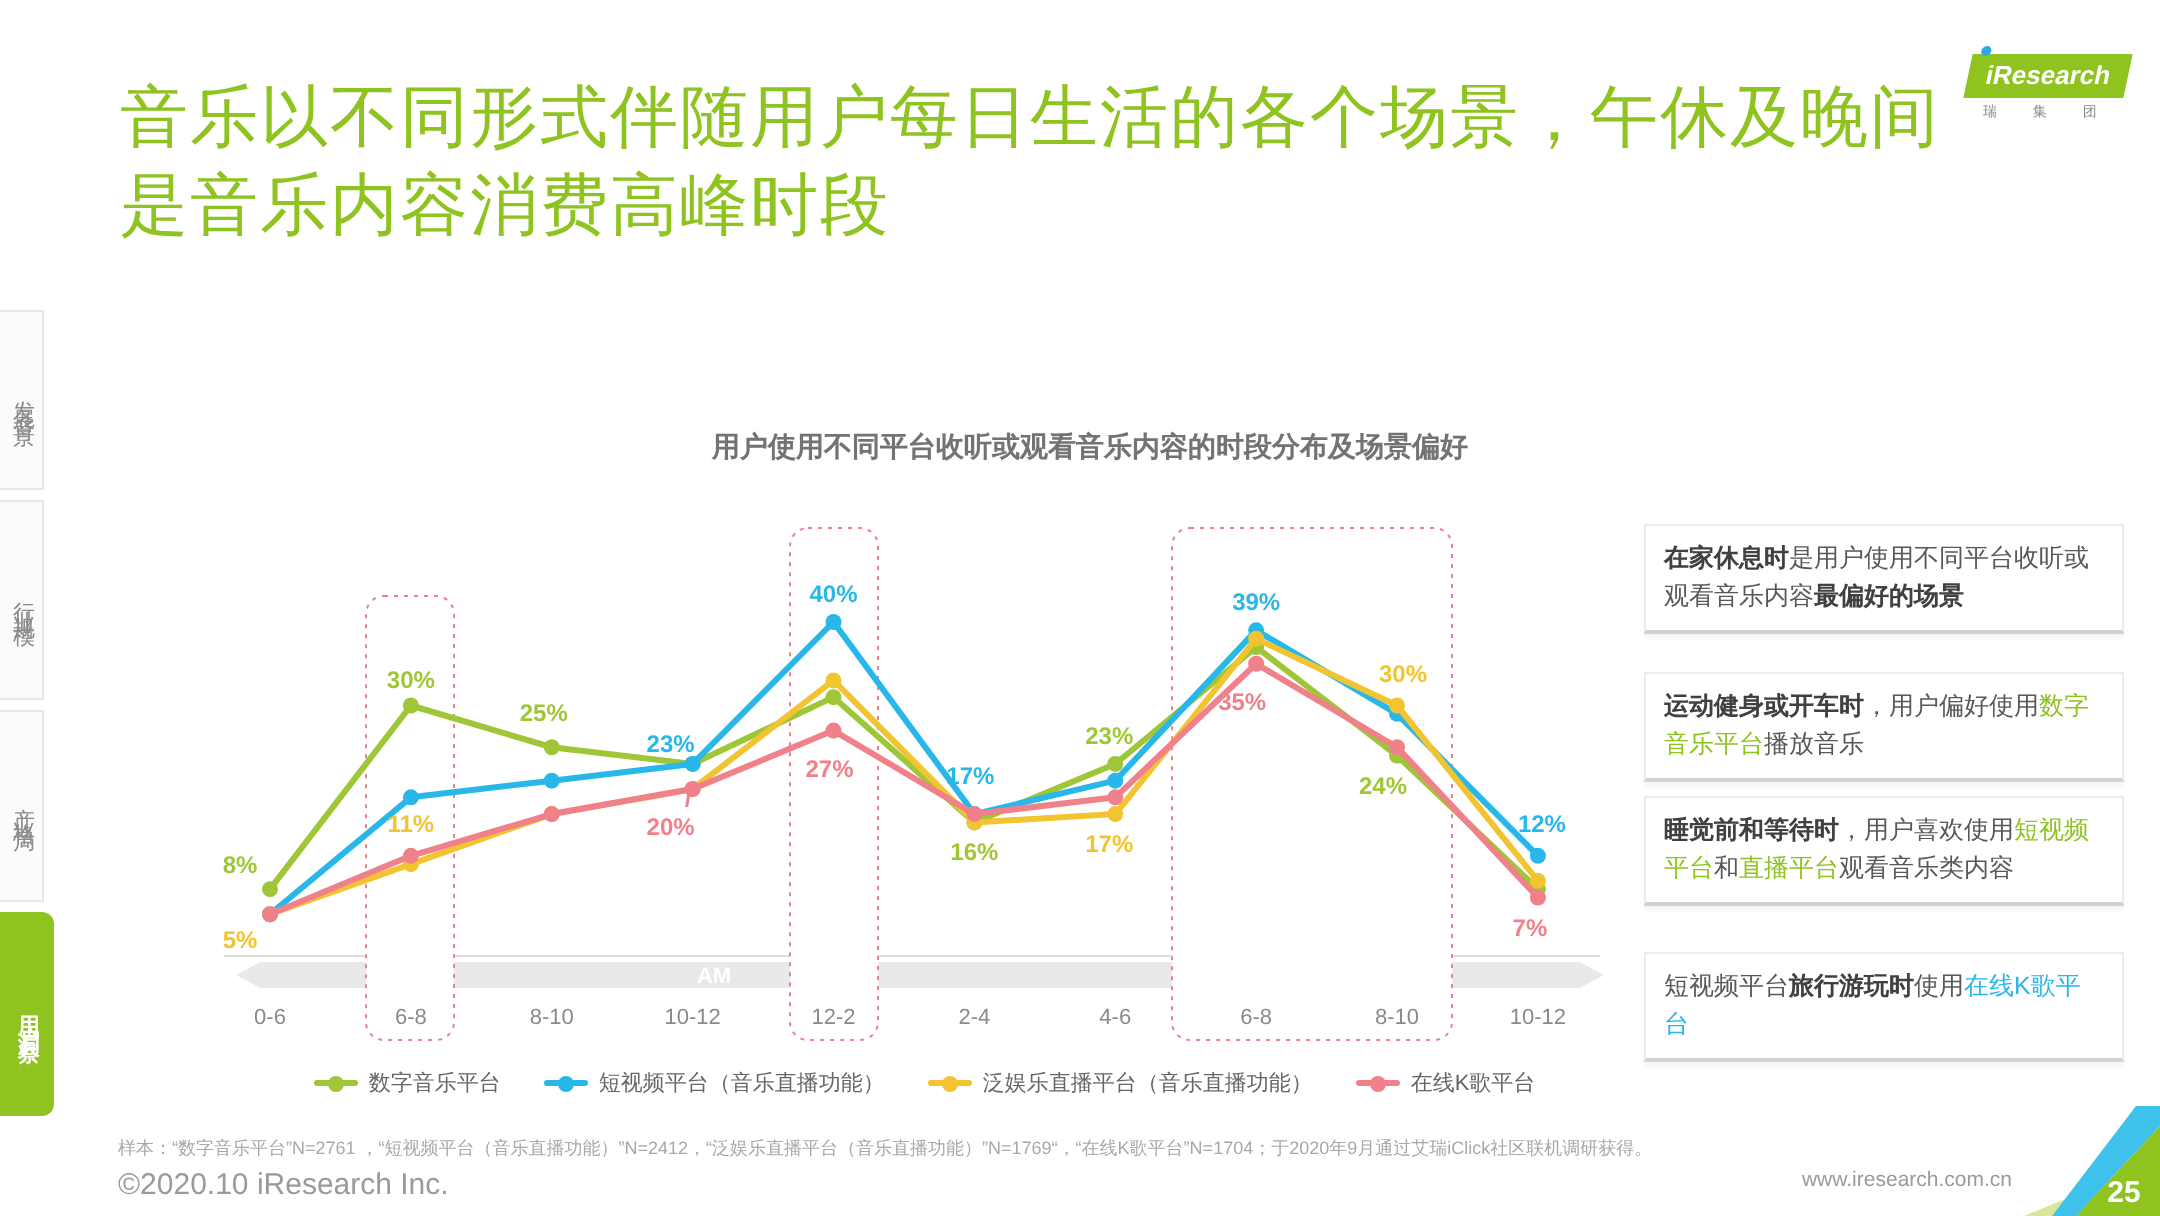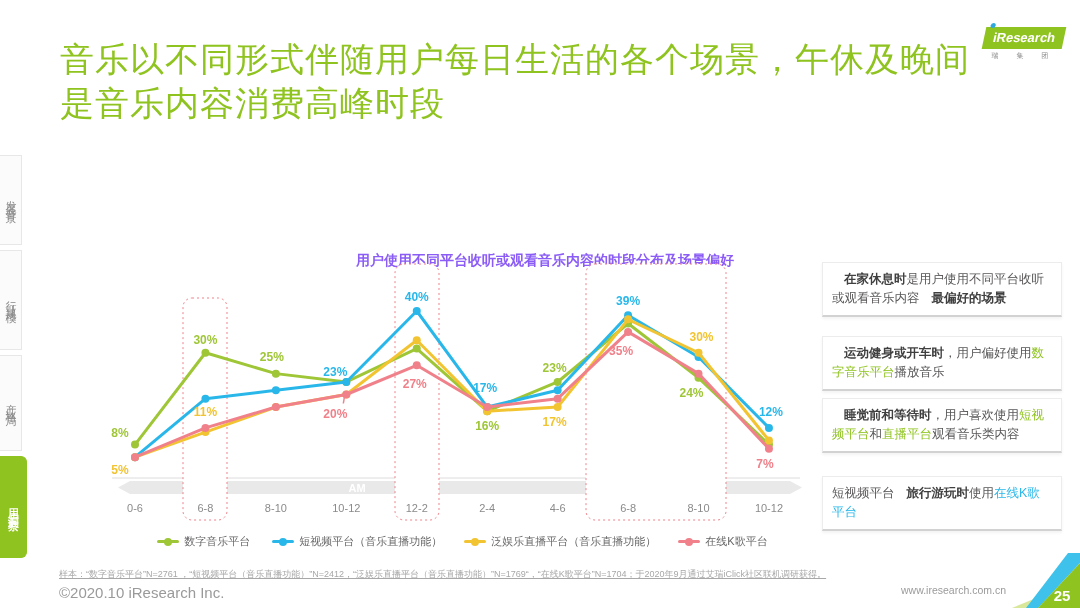--- a/index.html
+++ b/index.html
@@ -26,36 +26,36 @@
        font-weight:700;font-size:13px;padding:3px 9px 4px 9px;transform:skewX(-12deg);}
   .logo-banner .idot{position:absolute;left:4px;top:-4px;width:5px;height:5px;border-radius:50%;background:#2FA8DD;}
   .logo-sub{font-size:7px;color:#8a8a8a;letter-spacing:8px;margin-top:2px;white-space:nowrap;}
 
   
   .intro{position:absolute;left:60px;top:144px;width:762px;margin:0;
        font-size:12.5px;line-height:1.6;color:#595757;text-align:justify;}
 
   
   .chart-title{position:absolute;left:100px;top:215px;width:890px;text-align:center;
-       font-size:14px;font-weight:700;color:#8b5cf6;margin-top:37px;}
+       font-size:14px;font-weight:700;color:#737373;}
   .chart-wrap{position:absolute;left:100px;top:250px;width:710px;height:295px;}
   .chart-wrap svg{display:block;width:710px;height:295px;}
   #legend{position:absolute;left:105px;top:534px;width:715px;display:flex;justify-content:center;gap:22px;}
   .lg-item{display:inline-flex;align-items:center;gap:5px;font-size:11px;color:#666;white-space:nowrap;}
   .lg-mark{position:relative;width:22px;height:3px;border-radius:2px;display:inline-block;}
   .lg-dot{position:absolute;left:7px;top:-2.5px;width:8px;height:8px;border-radius:50%;}
 
   
   .card{position:absolute;left:822px;width:220px;background:#fff;border:1px solid #ececec;
        border-bottom:2px solid #d2d2d2;box-shadow:0 2px 3px rgba(0,0,0,.05);
        padding:7px 9px;font-size:12.5px;line-height:1.5;color:#595757;}
-  .card .b{font-weight:700;color:#404040;margin-left:12px;}
-
-  
-  .note{position:absolute;left:59px;top:568px;width:840px;font-size:9px;color:#a8a8a8;text-decoration:underline;}
+  .card .b{font-weight:700;color:#404040;}
+
+  
+  .note{position:absolute;left:59px;top:568px;width:840px;font-size:9px;color:#a8a8a8;}
   .copy{position:absolute;left:59px;top:584px;font-size:15px;color:#9a9a9a;}
   .url{position:absolute;right:74px;top:584px;font-size:10.5px;color:#9a9a9a;}
   .corner{position:absolute;right:0;bottom:0;width:70px;height:55px;}
 </style>
 </head>
 <body>
 
 <div class="slide">
 
   <nav class="sidebar">

